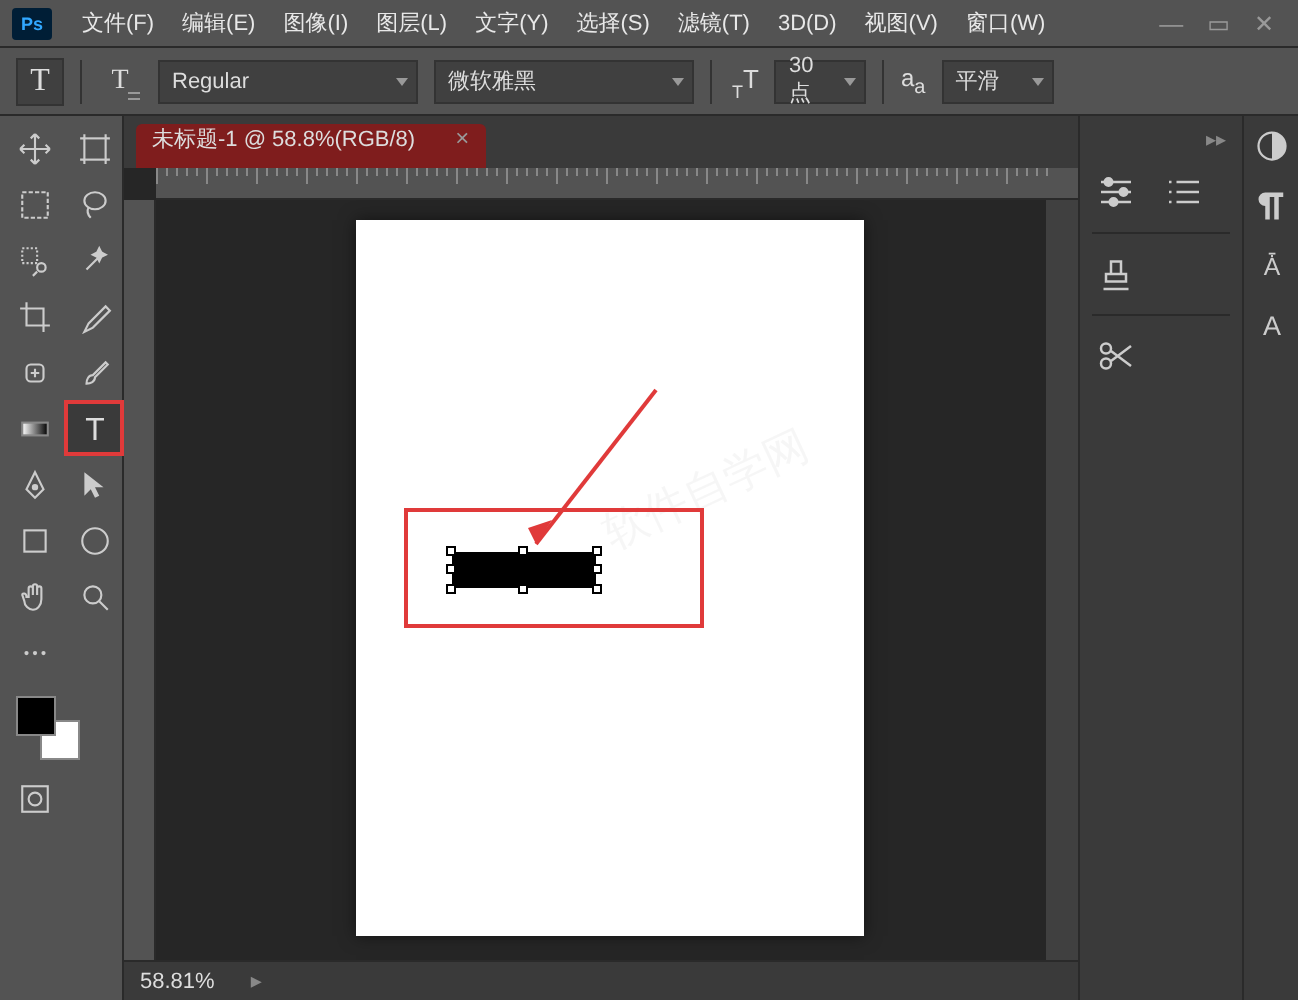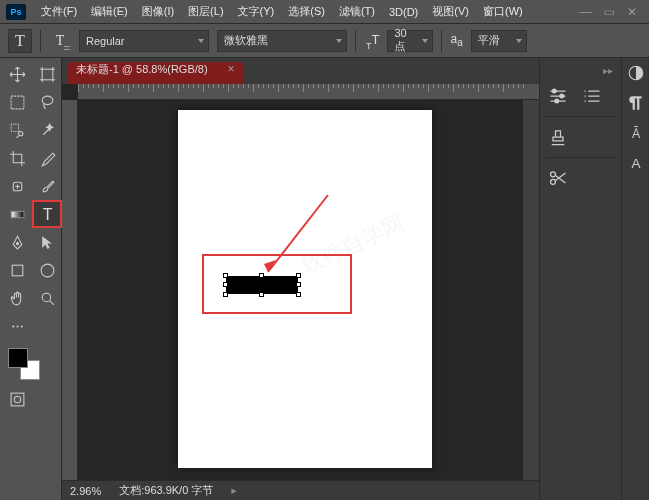--- a/index.html
+++ b/index.html
@@ -343,22 +343,21 @@
           <div class="handle h-l"></div>
           <div class="handle h-r"></div>
           <div class="handle h-bl"></div>
           <div class="handle h-b"></div>
           <div class="handle h-br"></div>
         </div>
       </div>
       <div class="scrollbar-v"></div>
     </div>
     <div class="statusbar">
-      <span>2.96%</span>
-      <span>文档:963.9K/0 字节</span>
+      <span>58.81%</span>
       <span style="color:#888">▸</span>
     </div>
   </div>
 
   <div class="rpanel">
     <div class="rp-body">
       <div class="chev">▸▸</div>
       <div class="rp-row">
         <div class="rp-ic">
             <svg viewBox="0 0 16 16" stroke="#ccc" fill="none">

